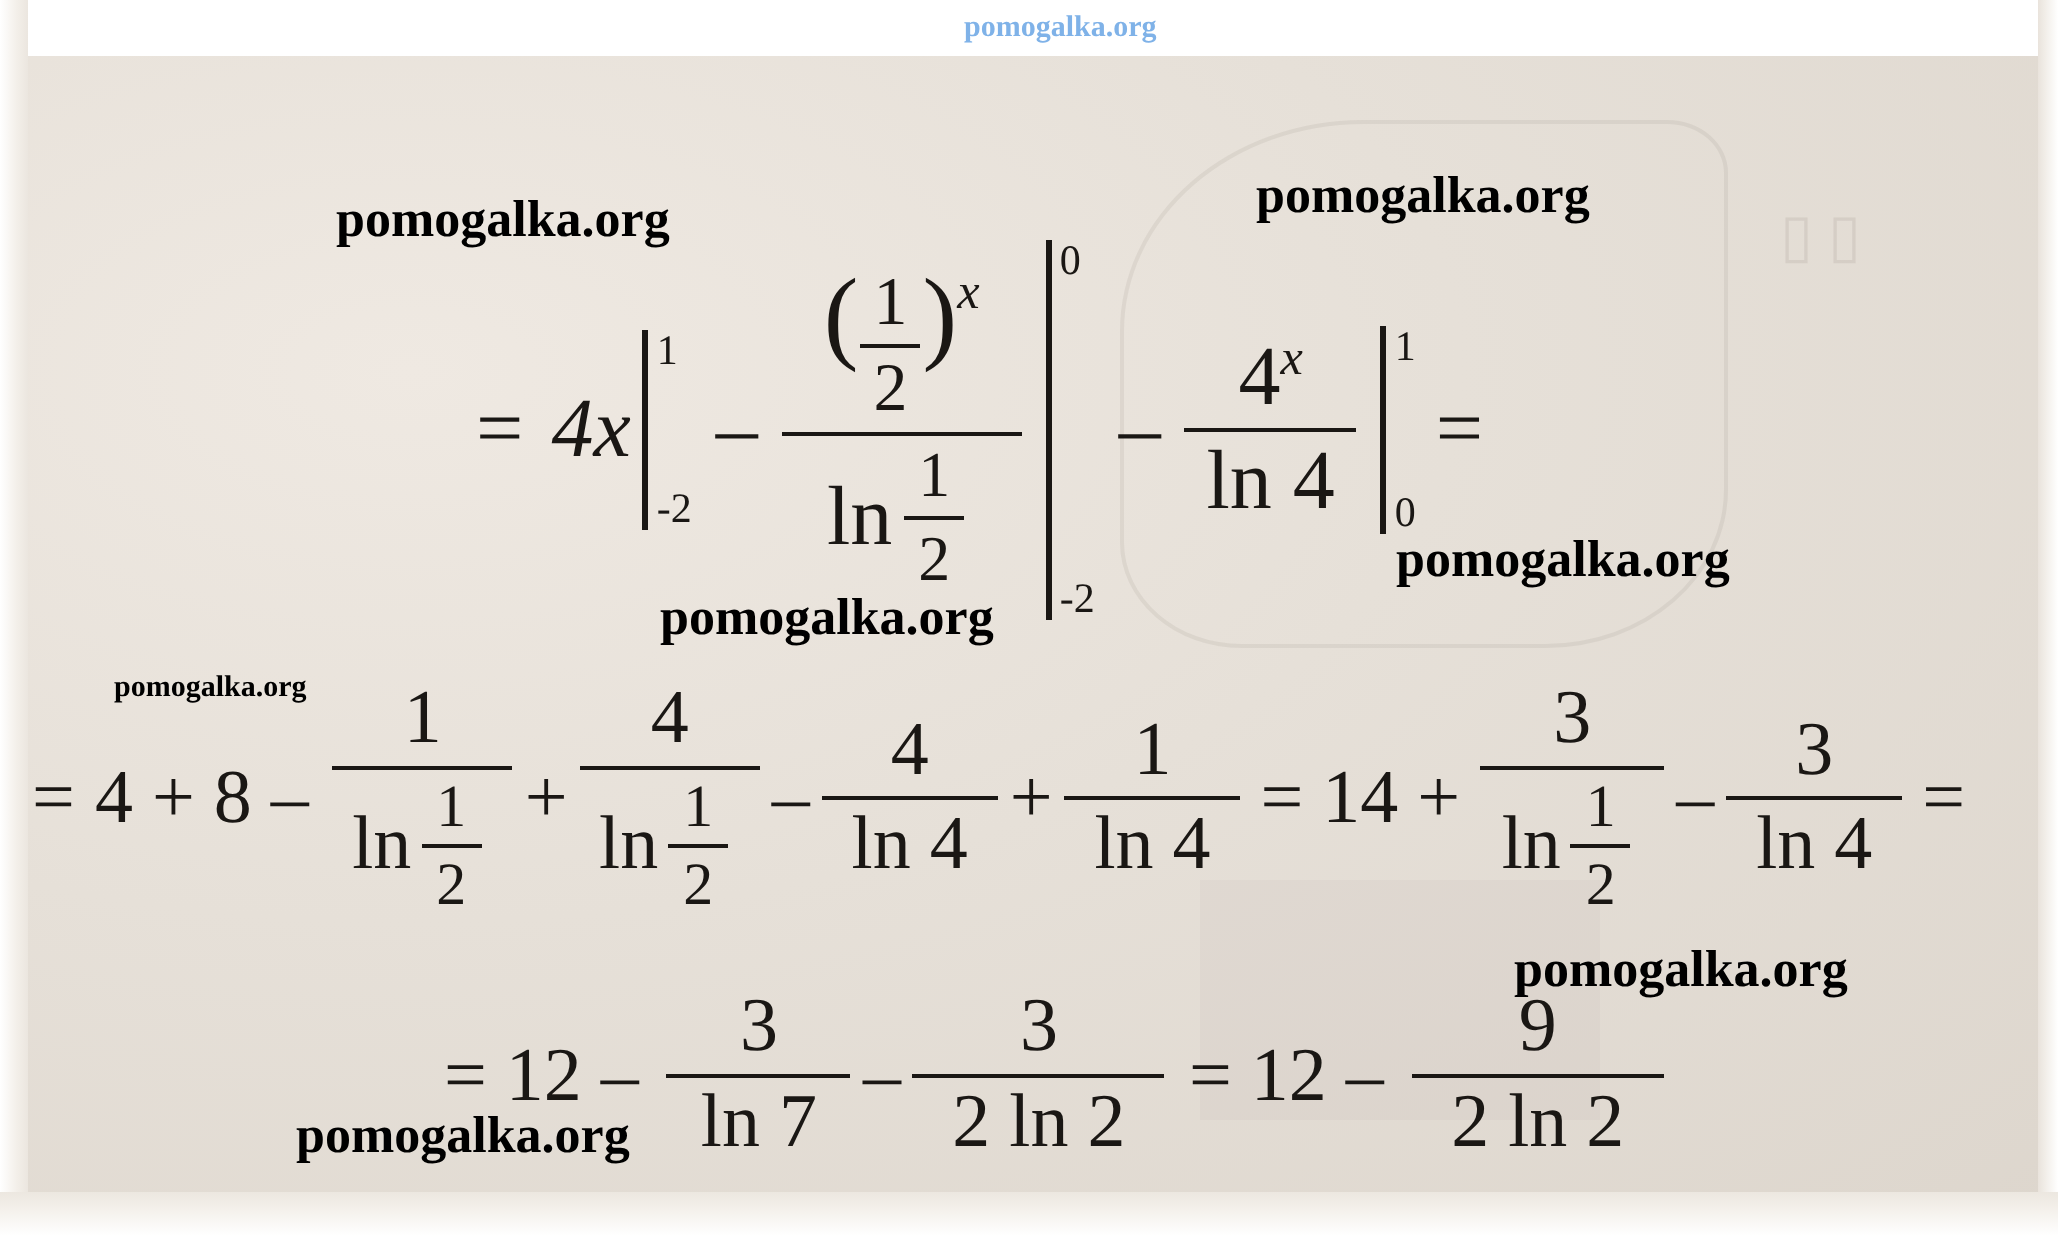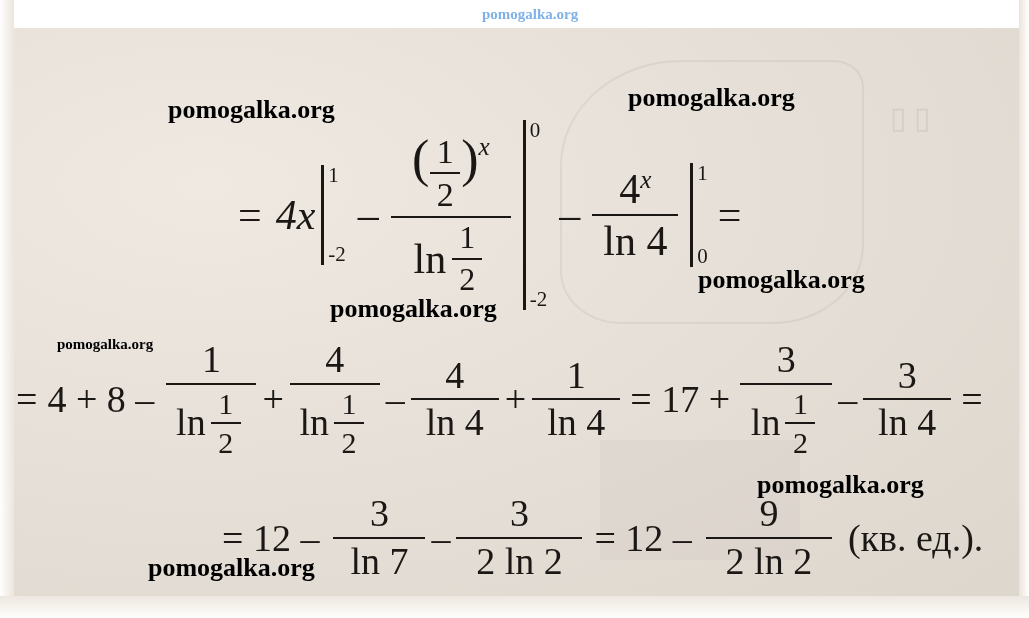--- a/index.html
+++ b/index.html
@@ -247,21 +247,21 @@
 
       <span>+</span>
 
       <span class="frac">
         <span class="num">1</span>
         <span class="bar" style="min-width:88px;"></span>
         <span class="den">ln 4</span>
       </span>
 
       <span style="width:4px;"></span>
-      <span>= 17 +</span>
+      <span>= 14 +</span>
       <span style="width:4px;"></span>
 
       <span class="frac">
         <span class="num">3</span>
         <span class="bar" style="min-width:92px;"></span>
         <span class="den" style="display:inline-flex;align-items:center;">
           <span>ln</span>
           <span class="frac" style="margin-left:5px;">
             <span class="num" style="font-size:30px;">1</span>
             <span class="bar"></span>
@@ -306,21 +306,20 @@
       <span>= 12 –</span>
       <span style="width:8px;"></span>
 
       <span class="frac">
         <span class="num">9</span>
         <span class="bar" style="min-width:126px;"></span>
         <span class="den">2 ln 2</span>
       </span>
 
       <span style="width:10px;"></span>
-      <span>(кв. ед.).</span>
     </span>
   </div>
 
   <div class="watermark" style="left:168px; top:95px; font-size:26px;">pomogalka.org</div>
   <div class="watermark" style="left:628px; top:83px; font-size:26px;">pomogalka.org</div>
   <div class="watermark" style="left:698px; top:265px; font-size:26px;">pomogalka.org</div>
   <div class="watermark" style="left:330px; top:294px; font-size:26px;">pomogalka.org</div>
   <div class="watermark" style="left:57px; top:336px; font-size:15px;">pomogalka.org</div>
   <div class="watermark" style="left:757px; top:470px; font-size:26px;">pomogalka.org</div>
   <div class="watermark" style="left:148px; top:553px; font-size:26px;">pomogalka.org</div>

